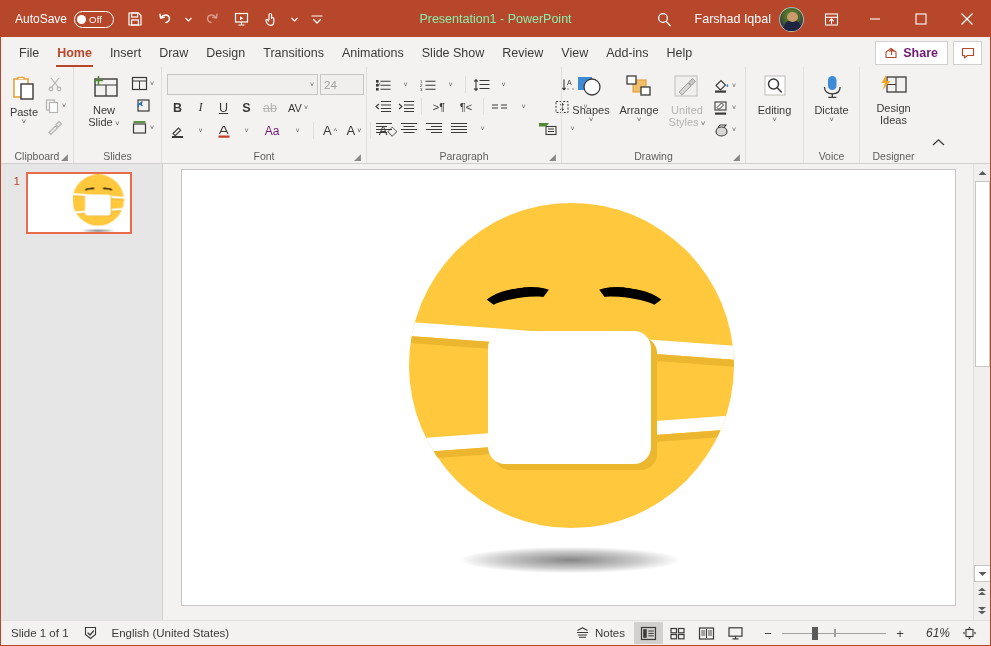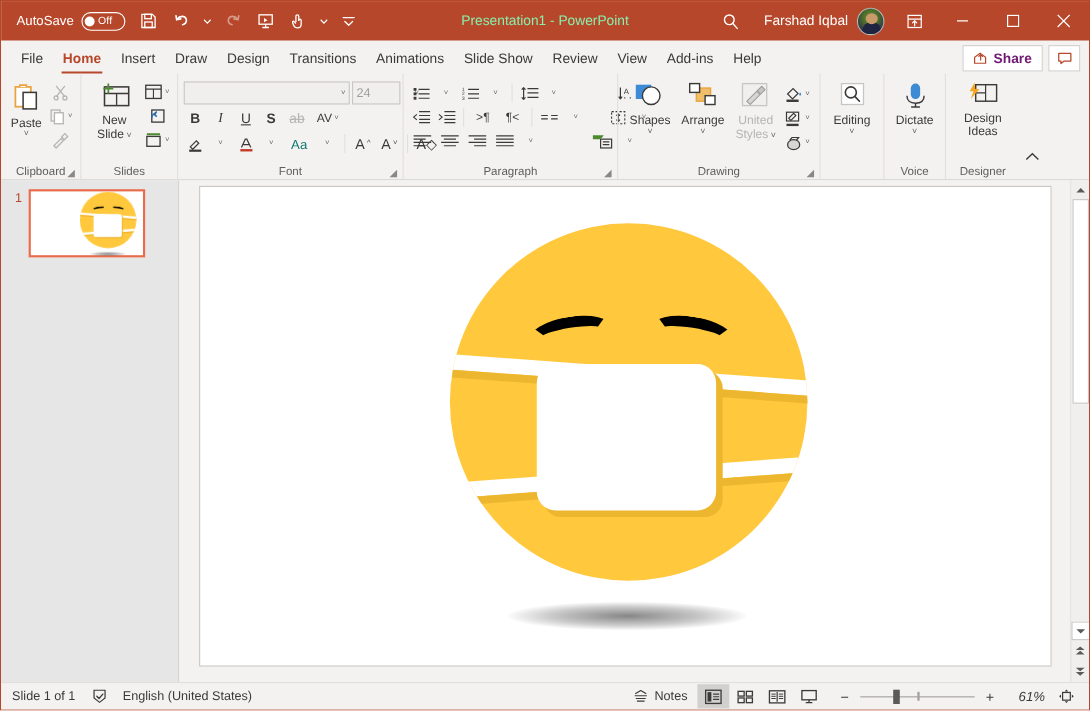--- a/index.html
+++ b/index.html
@@ -533,21 +533,21 @@
             </div>
           <div class="sm-btn" style="width:20px">
             <svg width="16" height="16" viewBox="0 0 16 16">
                 <path d="M3.5 11L7 3.5h1.4L12 11M5.2 8.5h5.2" fill="none" stroke="#3b3a39" stroke-width="1.1"></path>
                 <rect x="2.5" y="12.5" width="11" height="2.2" fill="#c43c2a"></rect>
               </svg>
           </div>
           <div class="sm-btn" style="width:12px">
               <span class="chev">˅</span>
             </div>
-          <div class="sm-btn" style="width:26px;color:#0f766e;font-size:12px">Aa</div>
+          <div class="sm-btn" style="width:26px;color:#701a75;font-size:12px">Aa</div>
           <div class="sm-btn" style="width:12px">
               <span class="chev">˅</span>
             </div>
           <div class="sep-v"></div>
           <div class="sm-btn" style="width:22px;font-size:13px">A<sup style="font-size:7px">^</sup></div>
           <div class="sm-btn" style="width:22px;font-size:13px">A<sup style="font-size:7px">˅</sup></div>
           <div class="sep-v"></div>
           <div class="sm-btn" style="width:24px;font-size:13px">A◇</div>
         </div>
       </div>

